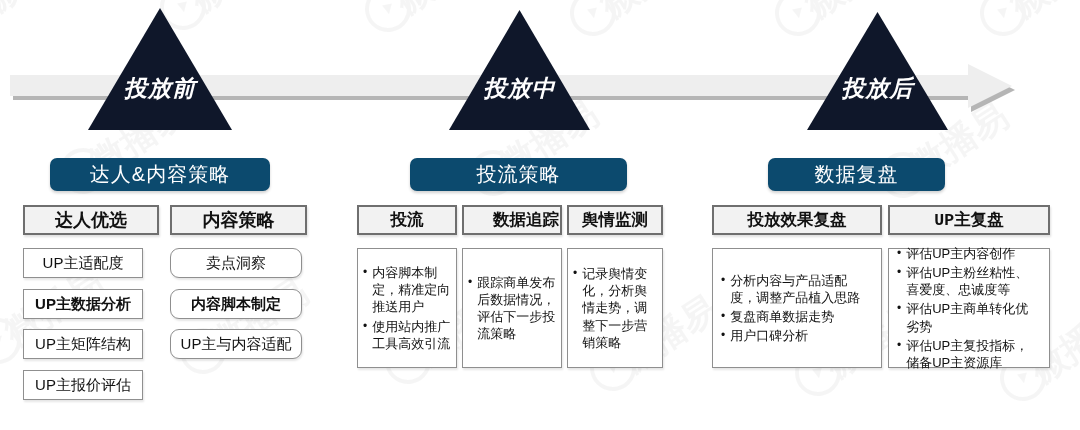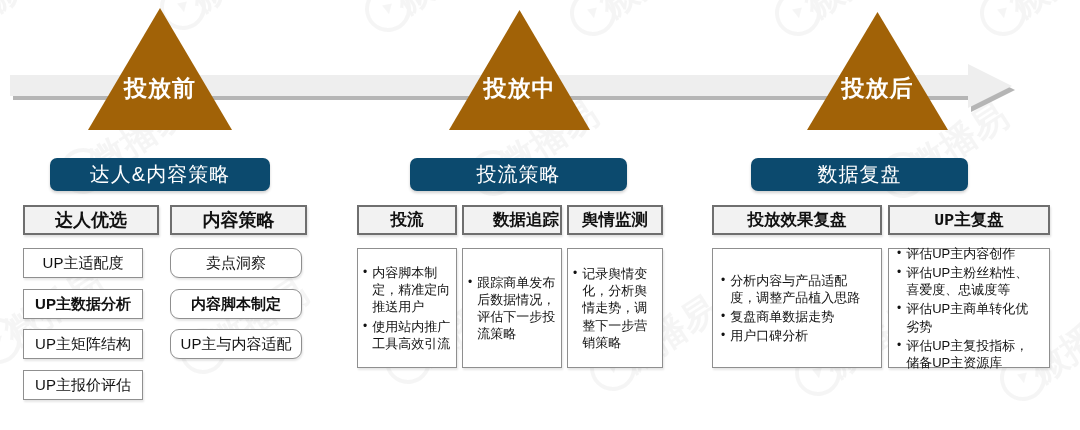--- a/index.html
+++ b/index.html
@@ -16,39 +16,40 @@
     font-size:17px;color:#555;transform:rotate(-12deg);flex:0 0 auto;
   }
   .wm-text{
     font-size:36px;font-weight:bold;color:#555;white-space:nowrap;
     transform:rotate(-33deg) translate(2px,-10px);transform-origin:left bottom;
   }
   
   .timeline{position:absolute;left:0;top:55px;z-index:1;}
   
   .tri{
-    position:absolute;z-index:2;background:#a16207;
+    position:absolute;z-index:2;background:#0f172a;
     clip-path:polygon(50% 0,100% 100%,0 100%);
+    font-style:italic;
   }
   .tri-label{
     position:absolute;left:0;right:0;bottom:26px;text-align:center;
     color:#fff;font-weight:bold;font-size:23px;letter-spacing:1px;
   }
   .tri1{left:88px;top:8px;width:144px;height:122px;}
   .tri2{left:449px;top:10px;width:141px;height:120px;}
   .tri3{left:807px;top:12px;width:141px;height:118px;}
   
   .pill{
     position:absolute;top:158px;height:33px;z-index:3;background:#0c4a6e;
     border-radius:7px;color:#fff;display:flex;align-items:center;justify-content:center;
     font-weight:normal;font-size:20px;letter-spacing:1px;box-shadow:0 2px 3px rgba(0,0,0,.18);
   }
   .pill1{left:50px;width:220px;}
   .pill2{left:410px;width:217px;}
-  .pill3{left:751px;width:217px;}
+  .pill3{left:768px;width:177px;}
   
   .colhead{
     position:absolute;top:205px;height:30px;z-index:3;background:#F2F2F2;
     border:2px solid #6F6F6F;box-sizing:border-box;
     display:flex;align-items:center;justify-content:center;
     font-weight:bold;color:#111;box-shadow:1px 2px 2px rgba(0,0,0,.12);font-family:Liberation Mono, monospace;
   }
   .fs18{font-size:18px;} .fs17{font-size:16.5px;}
   .h1a{left:23px;width:136px;} .h1b{left:170px;width:137px;}
   .h2a{left:357px;width:100px;} .h2b{left:462px;width:100px;padding-left:28px;} .h2c{left:567px;width:96px;}

